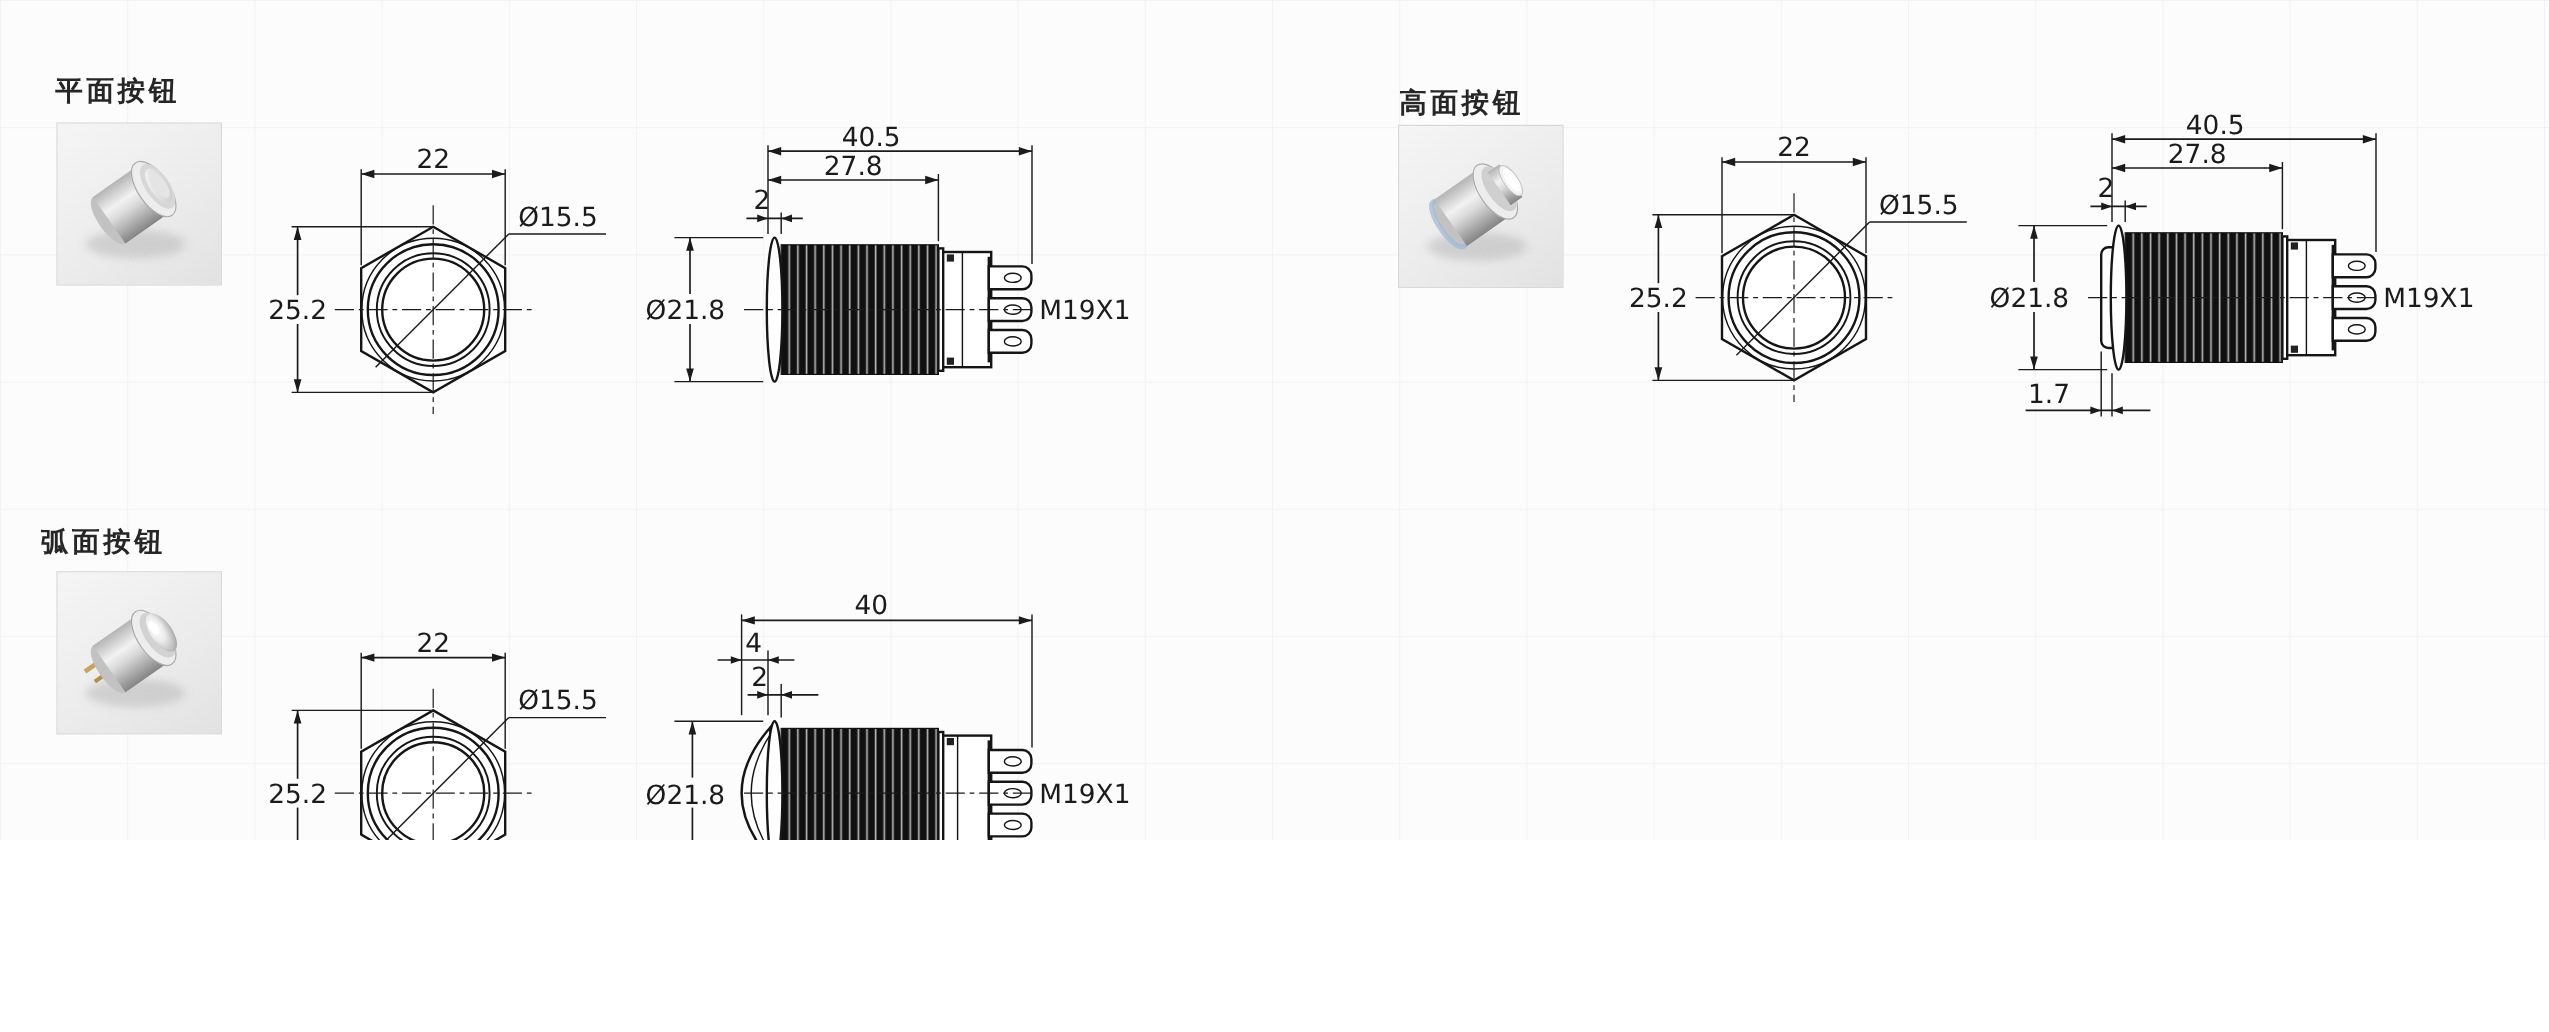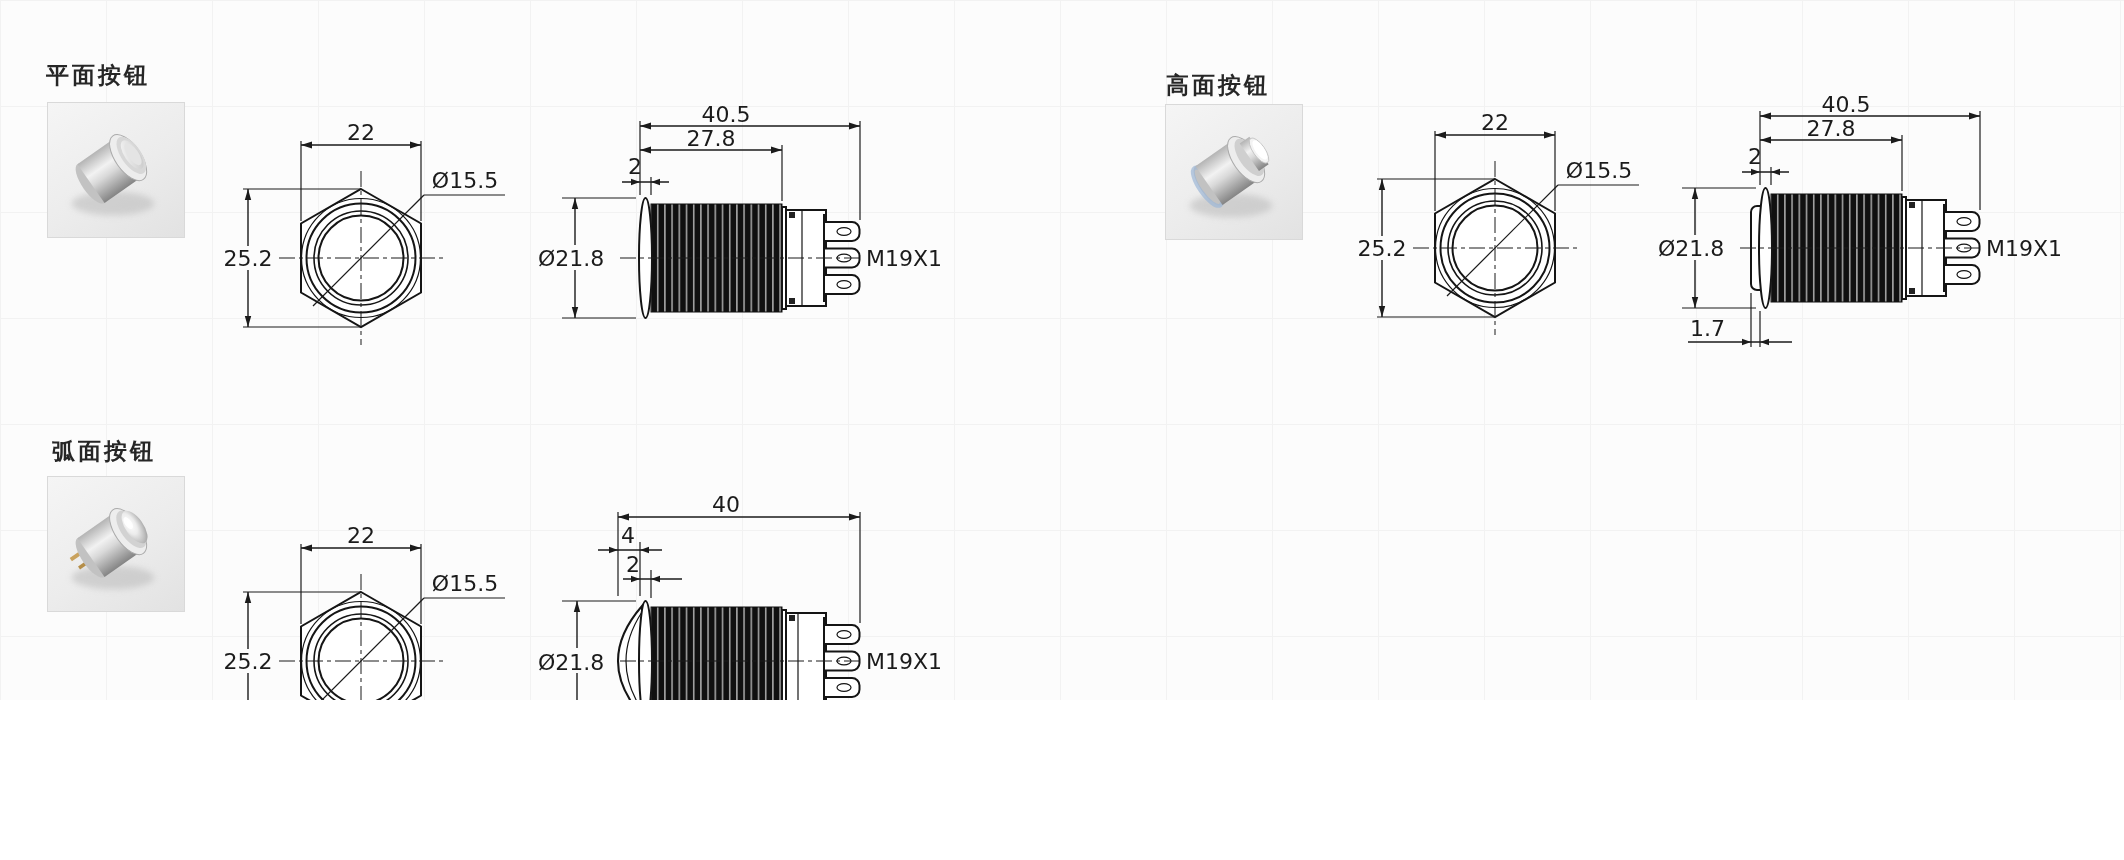--- a/index.html
+++ b/index.html
@@ -235,21 +235,21 @@
     <text class="dtx" x="8" y="171">Ø21.8</text>
     <text class="dtx" x="336" y="171">M19X1</text>
     <line class="ext" x1="101" y1="208" x2="101" y2="262"></line>
     <line class="ext" x1="110" y1="226" x2="110" y2="262"></line>
     <line class="dim" x1="38" y1="257" x2="142" y2="257"></line>
     <polygon class="ar" points="101,257 92,253.8 92,260.2"></polygon>
     <polygon class="ar" points="110,257 119,253.8 119,260.2"></polygon>
     <text class="dtx" x="40" y="251">1.7</text>
   </svg>
 
-  <div class="sec-title" style="left:52px;top:436px">弧面按钮</div>
+  <div class="sec-title" style="left:34px;top:436px">弧面按钮</div>
 
   <div class="photo" style="left:47px;top:476px">
     <svg width="136" height="134" viewBox="0 0 138 136">
       <ellipse cx="66" cy="102" rx="42" ry="12" fill="#b9b9b9" opacity="0.55" filter="url(#soft)"></ellipse>
       <g transform="rotate(-35 69 64)">
         <rect x="20" y="52" width="14" height="4" fill="#c9a25e"></rect>
         <rect x="22" y="64" width="12" height="3.5" fill="#b58e49"></rect>
         <ellipse cx="38" cy="64" rx="9" ry="24" fill="#c2c2c2"></ellipse>
         <rect x="38" y="40" width="46" height="48" fill="url(#gmv)"></rect>
         <ellipse cx="84" cy="64" rx="13" ry="27" fill="#ededed" stroke="#aaaaaa" stroke-width="1"></ellipse>

